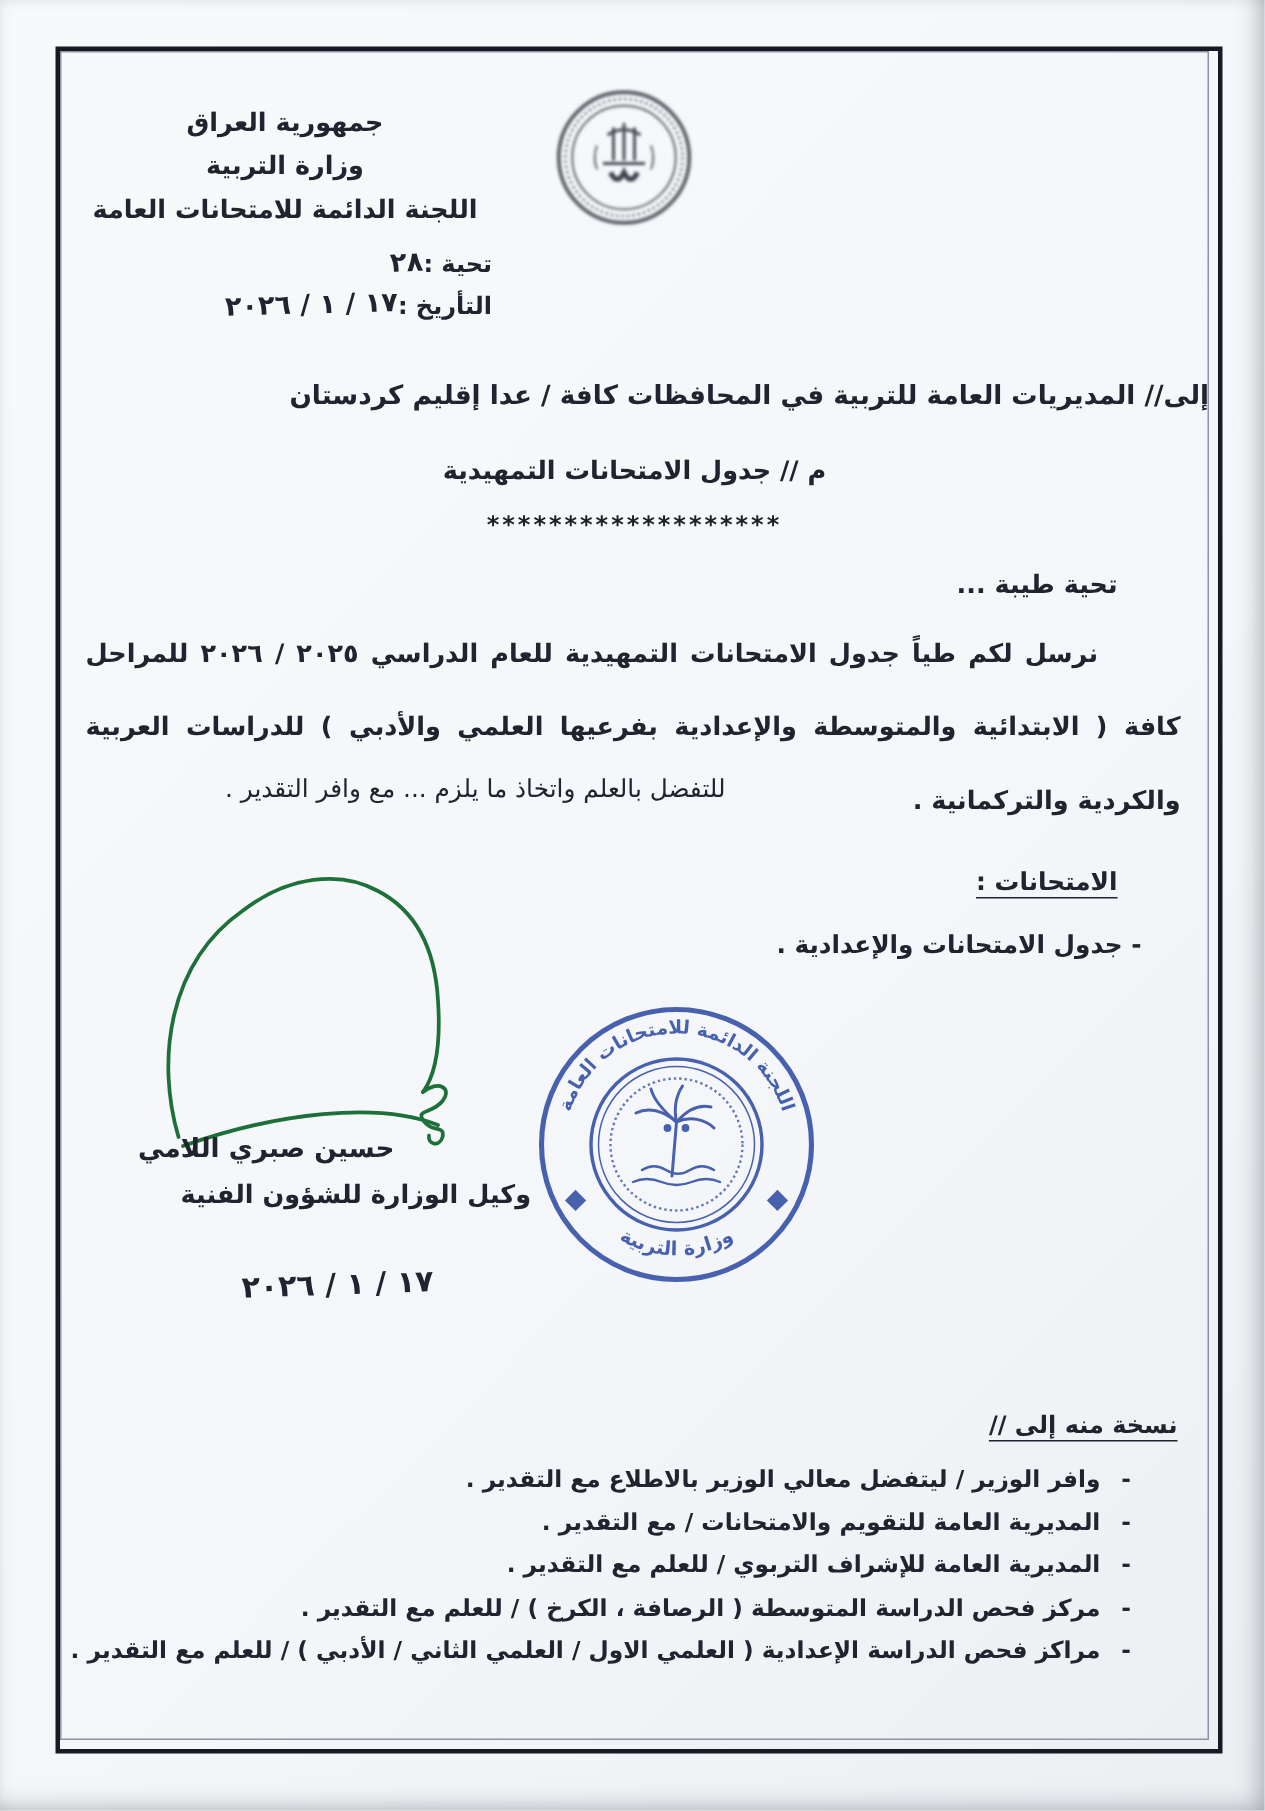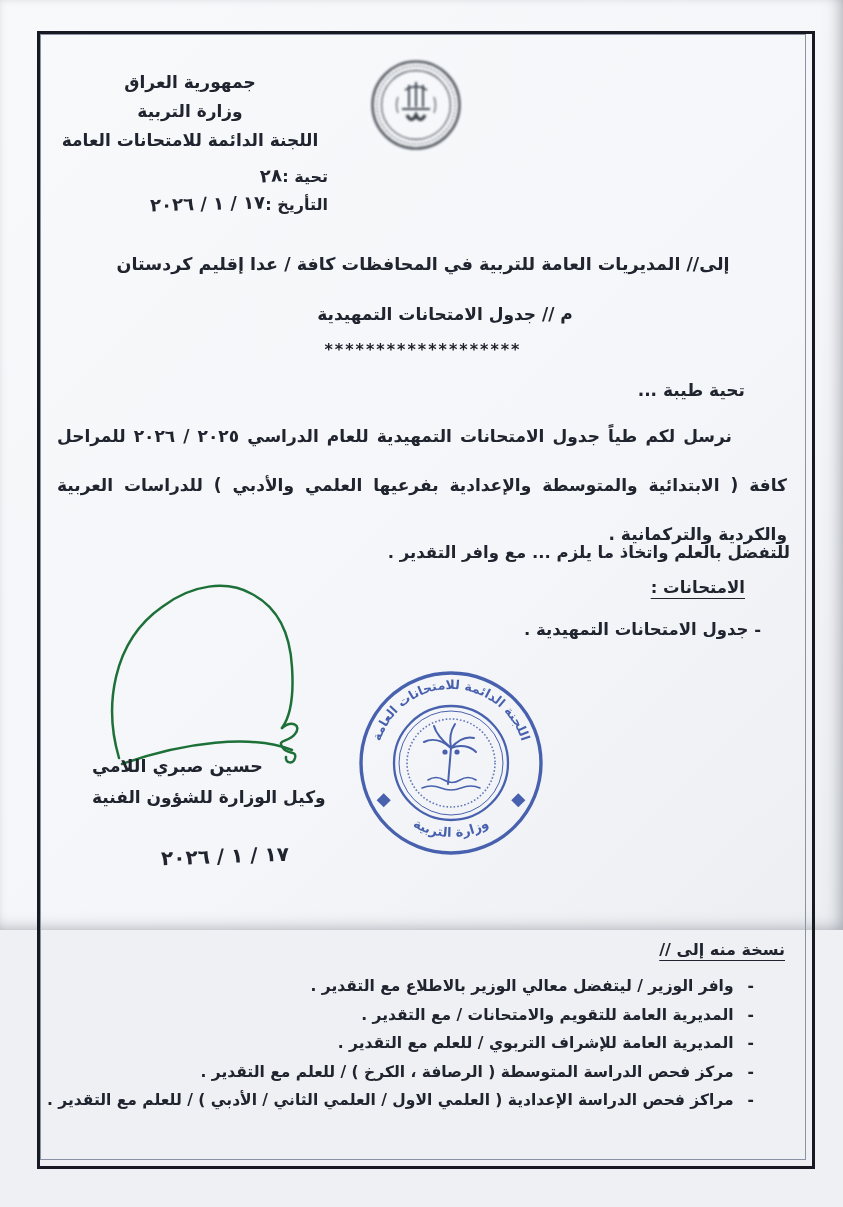--- a/index.html
+++ b/index.html
@@ -2,21 +2,21 @@
 <html lang="ar"><head>
 <meta charset="utf-8">
 <style>
   html,body{margin:0;padding:0;}
   body{
     width:843px;height:1207px;overflow:hidden;
     background:#eef0f3;
     font-family:"DejaVu Sans",sans-serif;
   }
   .scan{
-    position:relative;width:843px;height:930px;
+    position:relative;width:843px;height:1207px;
     background:linear-gradient(135deg,#f8f9fb 0%,#f5f6f9 60%,#eceef2 100%);
     box-shadow:inset -10px -8px 16px -8px rgba(85,90,102,.5),
                inset 4px 4px 10px -6px rgba(120,126,138,.28);
     color:#20242e;
   }
   .frame{
     position:absolute;left:37px;top:31px;width:772px;height:1132px;
     border:3px solid #171a22;
   }
   .frame-inner{
@@ -28,37 +28,37 @@
   .letterhead{
     left:52px;top:68px;width:276px;text-align:center;
     font-size:17px;font-weight:700;line-height:29px;direction:rtl;
   }
   .refline{direction:rtl;font-size:16px;font-weight:700;}
   .ref-number{left:118px;top:165px;width:210px;text-align:right;}
   .ref-date{left:60px;top:193px;width:268px;text-align:right;}
   .hand-num{display:inline-block;font-size:18px;letter-spacing:2px;transform:rotate(-1.5deg);padding-left:6px;}
   .ref-number .hand-num{margin-left:28px;transform:rotate(-3deg);}
   
-  .to-line{left:40px;top:254px;width:766px;text-align:center;direction:rtl;font-size:17.5px;font-weight:700;}
-  .subject-line{left:40px;top:304px;width:766px;text-align:center;direction:rtl;font-size:17px;font-weight:700;padding-left:22px;}
+  .to-line{left:40px;top:254px;width:766px;direction:rtl;font-size:17.5px;font-weight:700;}
+  .subject-line{left:40px;top:304px;width:766px;text-align:center;direction:rtl;font-size:17px;font-weight:700;}
   .stars{left:40px;top:340px;width:766px;text-align:center;font-size:16px;font-weight:700;letter-spacing:2px;color:#1c2029;}
   
   .greeting{right:98px;top:380px;direction:rtl;font-size:17px;font-weight:700;}
   .para{
     right:56px;top:412px;width:730px;direction:rtl;text-align:justify;
     font-size:17px;font-weight:700;line-height:49px;text-indent:55px;
   }
-  .closing{left:150px;top:543px;width:640px;text-align:right;direction:rtl;font-size:16.5px;font-weight:700;}
+  .closing{left:150px;top:516px;width:640px;text-align:left;direction:rtl;font-size:16.5px;font-weight:400;}
   
   .attach-title{right:98px;top:578px;direction:rtl;font-size:16.5px;font-weight:700;
     text-decoration:underline;text-underline-offset:5px;}
   .attach-item{right:82px;top:620px;direction:rtl;font-size:16.5px;font-weight:700;}
   
   .sig-name{left:92px;top:756px;width:262px;text-align:left;direction:rtl;font-size:17.5px;font-weight:700;}
-  .sig-title1{left:92px;top:787px;width:262px;text-align:left;direction:rtl;font-size:17px;font-weight:700;}
+  .sig-title1{left:92px;top:787px;width:262px;text-align:right;direction:rtl;font-size:17px;font-weight:700;}
   .sig-title2{left:72px;top:816px;width:302px;text-align:center;direction:rtl;font-size:17px;font-weight:700;}
   .sig-date{left:110px;top:844px;width:230px;text-align:center;direction:rtl;
     font-size:20px;font-weight:700;letter-spacing:2px;transform:rotate(-2deg);}
   
   .dist-title{right:58px;top:940px;direction:rtl;font-size:16px;font-weight:700;
     text-decoration:underline;text-underline-offset:5px;}
   .dist-list{right:89px;top:972px;width:700px;direction:rtl;list-style:none;margin:0;padding:0;
     font-size:15.5px;font-weight:700;line-height:28.5px;}
   .dist-list li{white-space:nowrap;}
   .dist-list .dash{display:inline-block;margin-left:14px;}
@@ -107,21 +107,21 @@
 
   <div class="to-line abs">إلى// المديريات العامة للتربية في المحافظات كافة / عدا إقليم كردستان</div>
   <div class="subject-line abs">م // جدول الامتحانات التمهيدية</div>
   <div class="stars abs">*******************</div>
 
   <div class="greeting abs">تحية طيبة ...</div>
   <div class="para abs">نرسل لكم طياً جدول الامتحانات التمهيدية للعام الدراسي ٢٠٢٥ / ٢٠٢٦ للمراحل كافة ( الابتدائية والمتوسطة والإعدادية بفرعيها العلمي والأدبي ) للدراسات العربية والكردية والتركمانية .</div>
   <div class="closing abs">للتفضل بالعلم واتخاذ ما يلزم  ... مع وافر التقدير .</div>
 
   <div class="attach-title abs">الامتحانات :</div>
-  <div class="attach-item abs">- جدول الامتحانات التمهيدية .</div>
+  <div class="attach-item abs">- جدول الامتحانات والإعدادية .</div>
 
   <svg class="abs" style="left:92px;top:572px;" width="270" height="210" viewBox="0 0 270 210">
     <g fill="none" stroke="#1d7038" stroke-width="2.5" stroke-linecap="round">
       <path d="M 27 186 C 12 135, 20 70, 70 35 C 100 12, 135 8, 160 22 C 185 35, 198 60, 200 95 C 202 125, 198 145, 190 156"></path>
       <path d="M 190 156 c 10 -8 20 -3 13 6 c -7 9 -19 5 -12 14 c 5 7 14 2 12 10 c -2 7 -10 5 -9 -1"></path>
       <path d="M 200 178 C 160 162, 92 170, 30 192"></path>
     </g>
   </svg>
 
   <div class="sig-name abs">حسين صبري اللامي</div>

